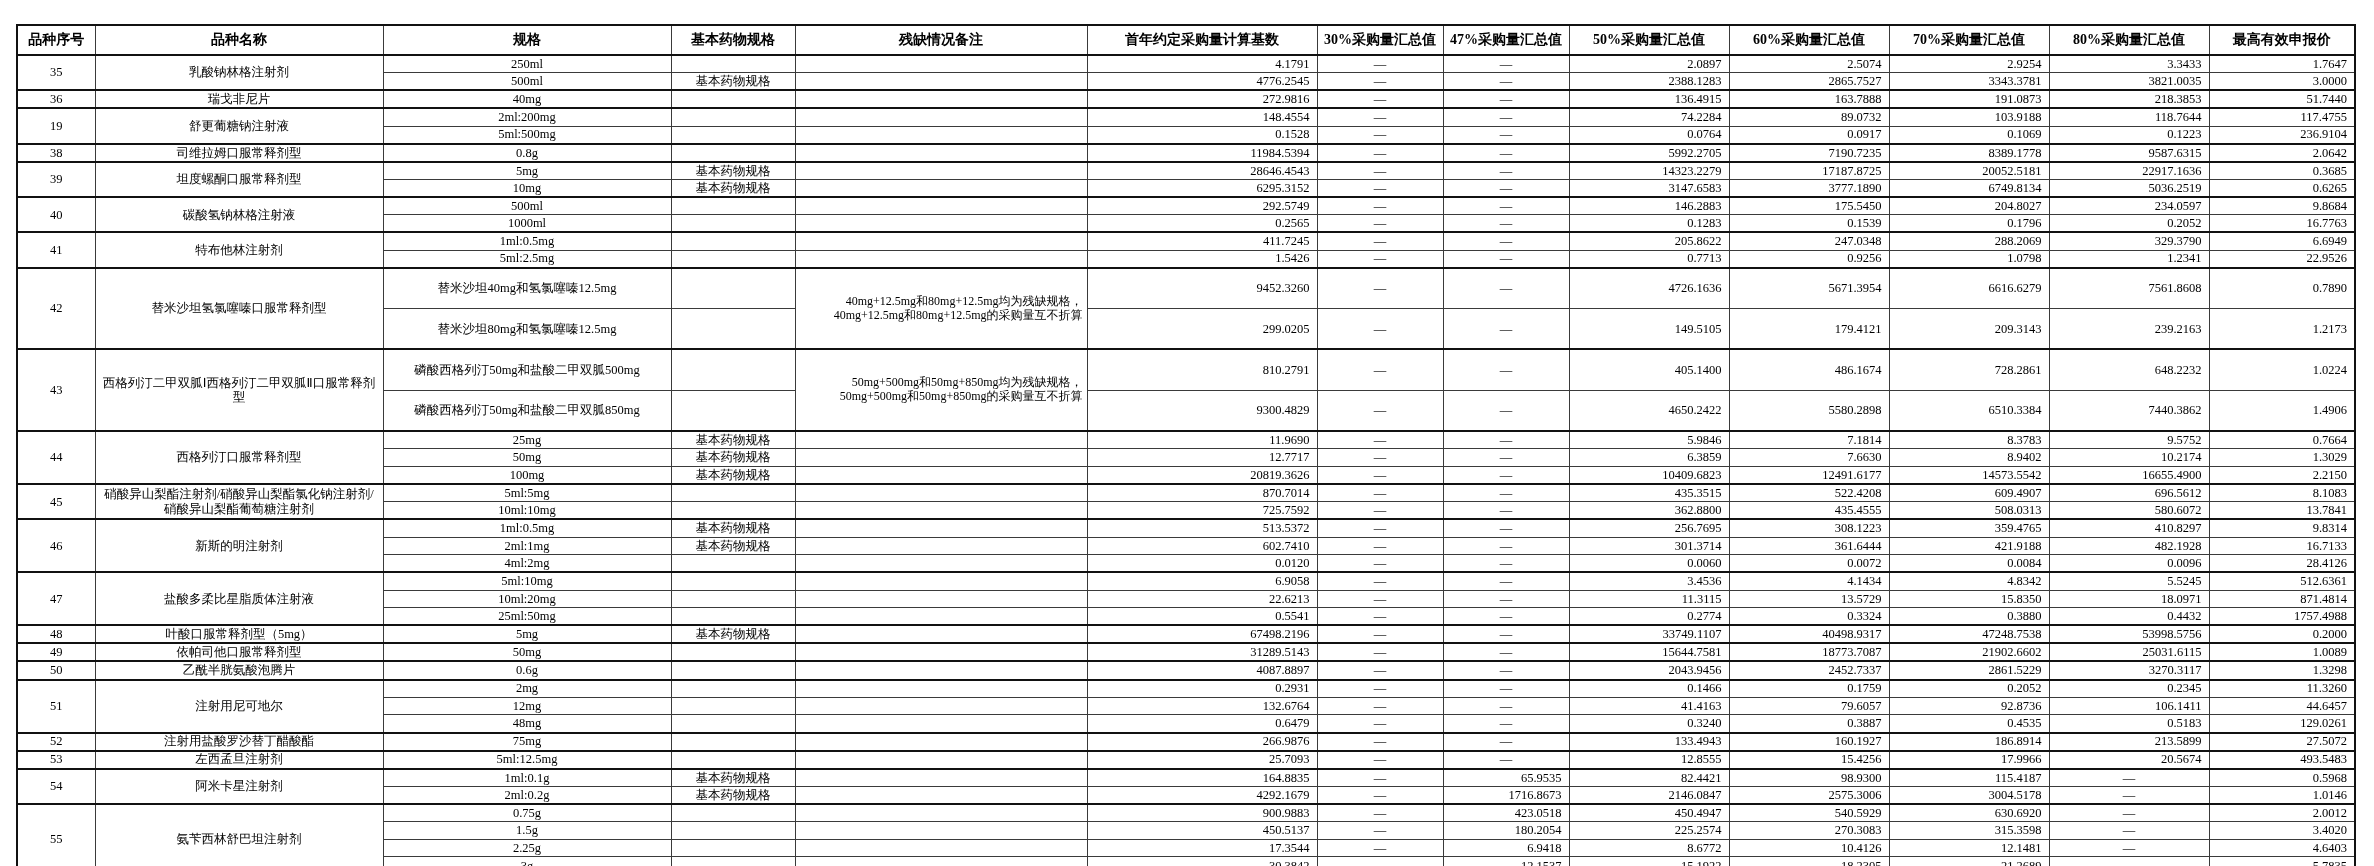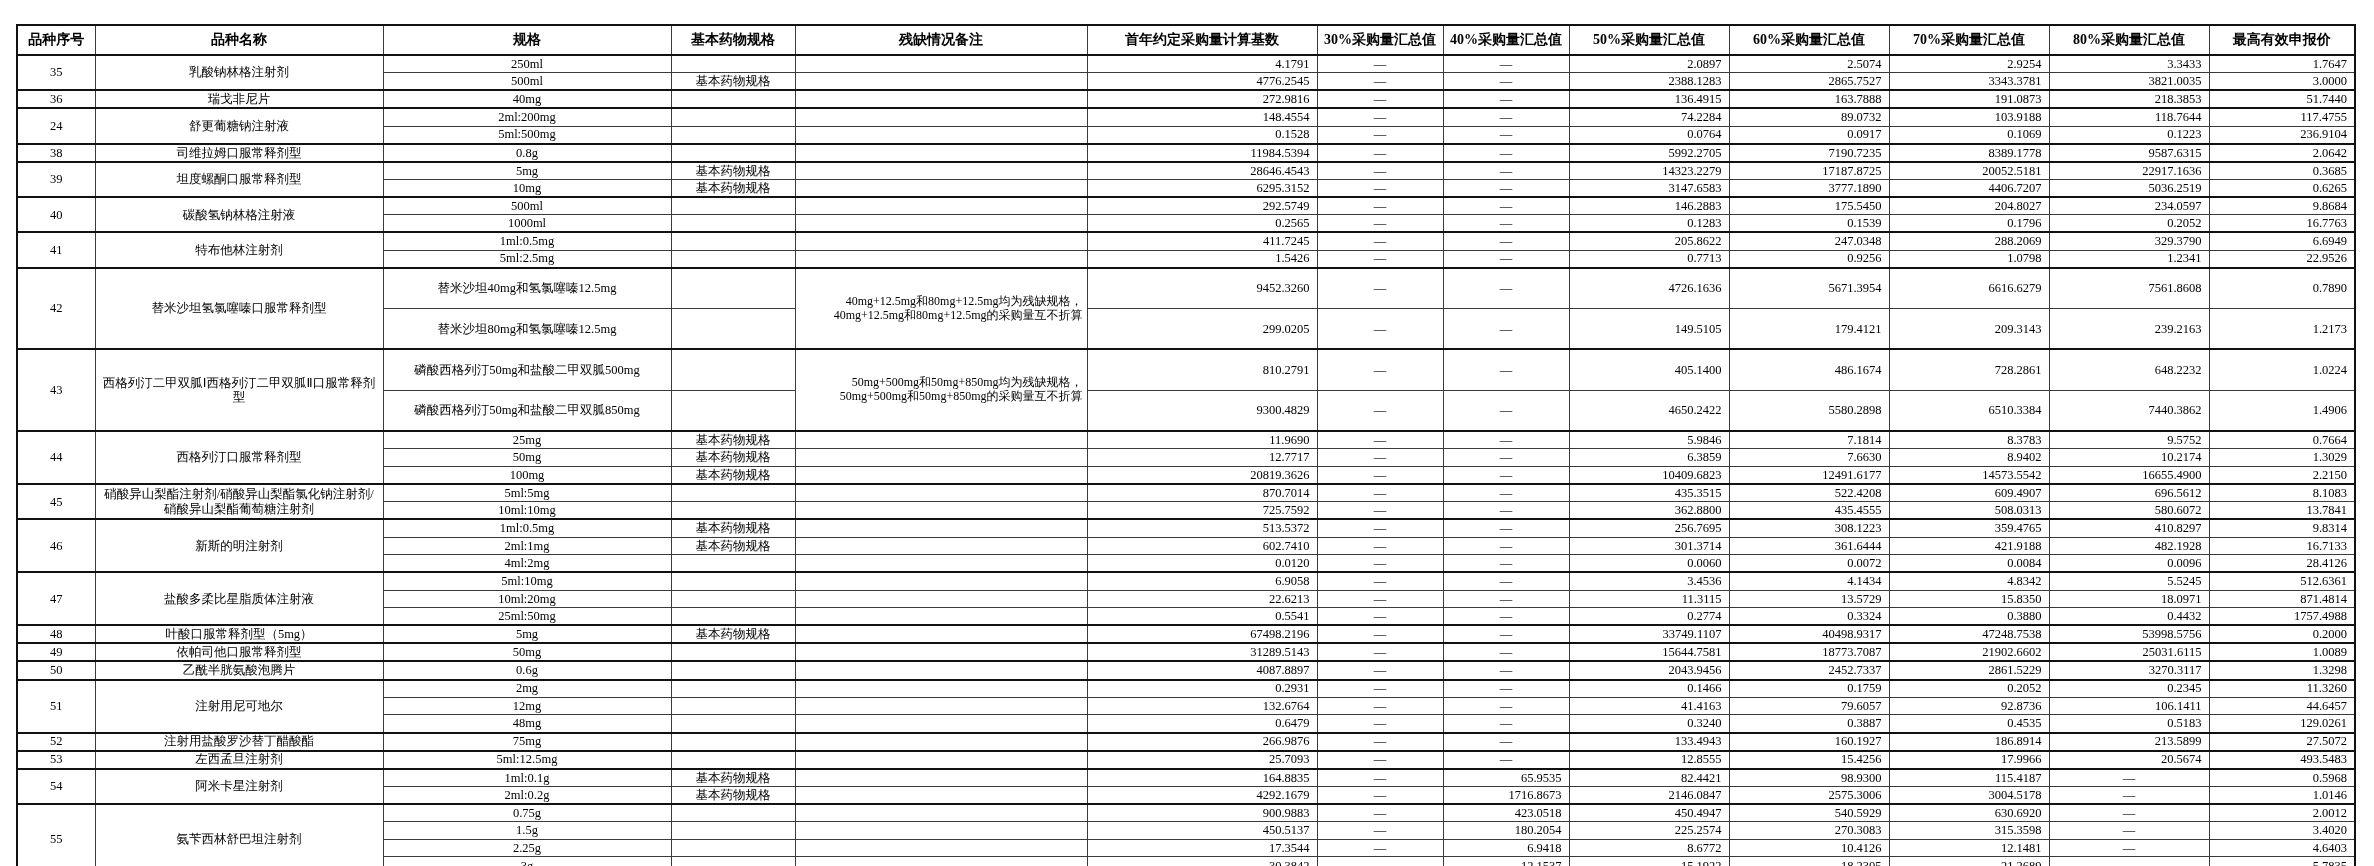--- a/index.html
+++ b/index.html
@@ -57,21 +57,21 @@
     </colgroup>
     <thead>
       <tr id="header-row">
           <th>品种序号</th>
           <th>品种名称</th>
           <th>规格</th>
           <th>基本药物规格</th>
           <th>残缺情况备注</th>
           <th>首年约定采购量计算基数</th>
           <th>30%采购量汇总值</th>
-          <th>40%采购量汇总值</th>
+          <th>47%采购量汇总值</th>
           <th>50%采购量汇总值</th>
           <th>60%采购量汇总值</th>
           <th>70%采购量汇总值</th>
           <th>80%采购量汇总值</th>
           <th>最高有效申报价</th>
         </tr>
     </thead>
     <tbody id="table-body">
         <tr class="group-start">
           <td class="c" rowspan="2">35</td>
@@ -110,21 +110,21 @@
           <td class="num">272.9816</td>
           <td class="c">—</td>
           <td class="c">—</td>
           <td class="num">136.4915</td>
           <td class="num">163.7888</td>
           <td class="num">191.0873</td>
           <td class="num">218.3853</td>
           <td class="num">51.7440</td>
         </tr>
         <tr class="group-start">
-          <td class="c" rowspan="2">24</td>
+          <td class="c" rowspan="2">19</td>
           <td class="c name" rowspan="2">舒更葡糖钠注射液</td>
           <td class="c">2ml:200mg</td>
           <td class="c"></td>
           <td class="c"></td>
           <td class="num">148.4554</td>
           <td class="c">—</td>
           <td class="c">—</td>
           <td class="num">74.2284</td>
           <td class="num">89.0732</td>
           <td class="num">103.9188</td>
@@ -176,21 +176,21 @@
         </tr>
         <tr>
           <td class="c">10mg</td>
           <td class="c">基本药物规格</td>
           <td class="c"></td>
           <td class="num">6295.3152</td>
           <td class="c">—</td>
           <td class="c">—</td>
           <td class="num">3147.6583</td>
           <td class="num">3777.1890</td>
-          <td class="num">4406.7207</td>
+          <td class="num">6749.8134</td>
           <td class="num">5036.2519</td>
           <td class="num">0.6265</td>
         </tr>
         <tr class="group-start">
           <td class="c" rowspan="2">40</td>
           <td class="c name" rowspan="2">碳酸氢钠林格注射液</td>
           <td class="c">500ml</td>
           <td class="c"></td>
           <td class="c"></td>
           <td class="num">292.5749</td>

